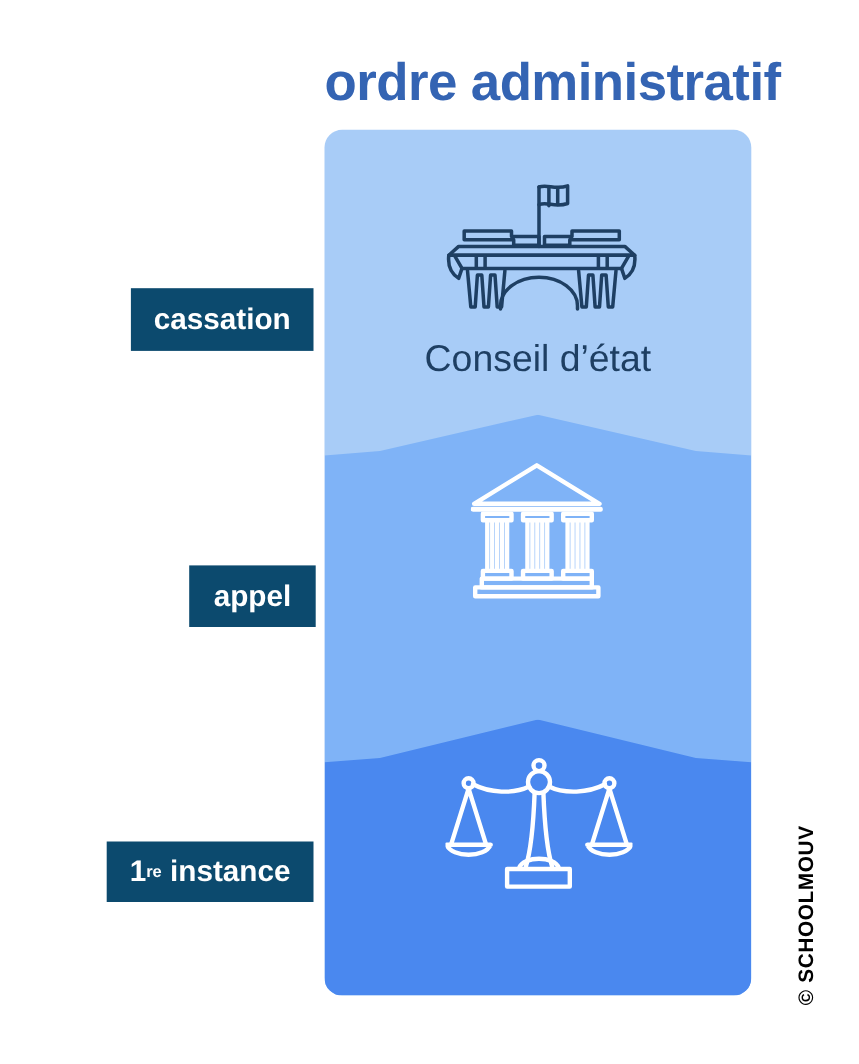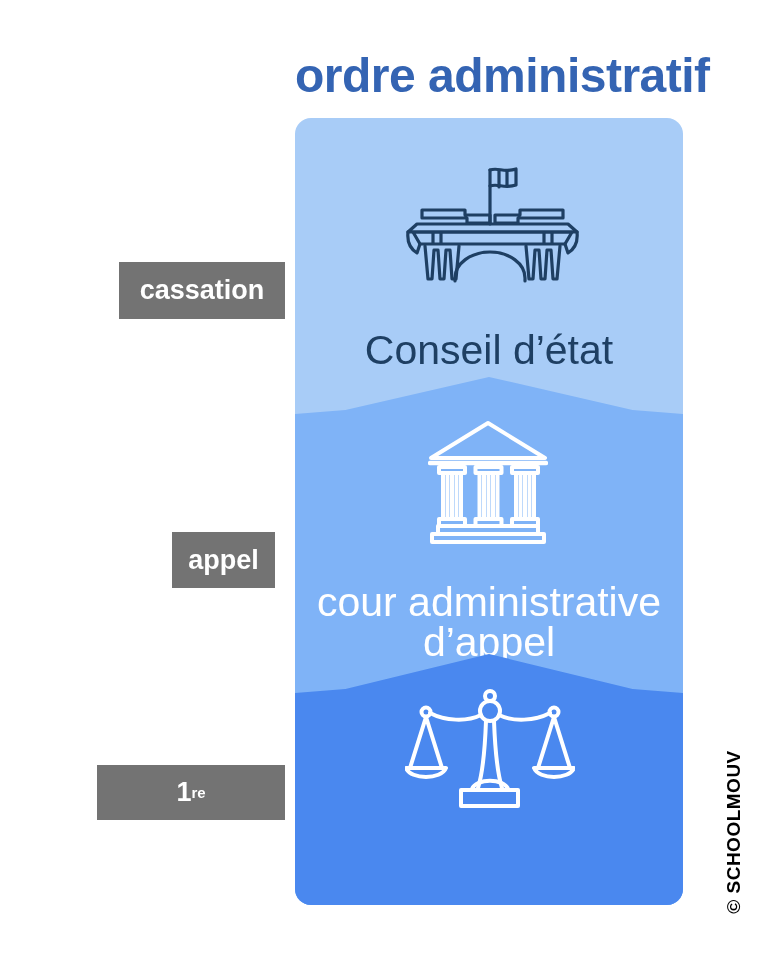--- a/index.html
+++ b/index.html
@@ -29,33 +29,33 @@
     clip-path:polygon(0 39px,13% 35px,50% 0,87% 35px,100% 39px,100% 100%,0 100%);
   }
 
   .icon { position:absolute; }
   .icon-building { left:110px; top:48px; }
   .icon-temple   { left:133px; top:302px; }
   .icon-scales   { left:110px; top:570px; }
 
   .court-name {
     position:absolute; left:0; width:388px; text-align:center;
-    font-size:41px; font-weight:500; line-height:40px; white-space:nowrap;margin-top:24px;
+    font-size:34px; font-weight:500; line-height:40px; white-space:nowrap;
   }
   .court-cassation { top:188px; color:#1e3f63; }
   .court-appel     { top:440px; color:#ffffff; white-space:normal; }
   .court-instance  { top:700px; color:#ffffff; }
 
   .stage-label {
-    position:absolute; background:#737373; color:#ffffff;
+    position:absolute; background:#0c4a6e; color:#ffffff;
     display:flex; align-items:center; justify-content:center;
     font-size:27px; font-weight:700; white-space:pre;
   }
   .stage-cassation { left:119px; top:262px; width:166px; height:57px; }
-  .stage-appel     { left:172px; top:514px; width:103px; height:56px;margin-top:18px; }
+  .stage-appel     { left:172px; top:514px; width:115px; height:56px; }
   .stage-instance  { left:97px;  top:765px; width:188px; height:55px; }
   .stage-label sup { font-size:15px; font-weight:700; line-height:0; }
 
   .watermark {
     position:absolute; left:734px; top:832px;
     transform:translate(-50%,-50%) rotate(-90deg);
     font-size:19px; font-weight:700; color:#000000;
     letter-spacing:0.5px; white-space:nowrap;
   }
 
@@ -94,24 +94,20 @@
     <rect x="84" y="47" width="26" height="6"></rect>
     <path d="M15 53 V99 M19.5 53 V99 M24 53 V99 M28.5 53 V99 M33 53 V99"></path>
     <path d="M51.5 53 V99 M56 53 V99 M60.5 53 V99 M65 53 V99 M69.5 53 V99"></path>
     <path d="M88 53 V99 M92.5 53 V99 M97 53 V99 M101.5 53 V99 M106 53 V99"></path>
     <rect x="11" y="99" width="26" height="7"></rect>
     <rect x="47.5" y="99" width="26" height="7"></rect>
     <rect x="84" y="99" width="26" height="7"></rect>
     <rect x="10" y="106" width="100" height="8"></rect>
     <rect x="4" y="114" width="112" height="8"></rect>
   </svg>
-  <div class="court-name court-appel">
-    <span>cour administrative</span><br>
-    <span>d’appel</span>
-  </div>
 
   <div class="section section-instance"></div>
   <svg class="icon icon-scales" width="170" height="135" viewBox="0 0 170 135" fill="none" stroke="#ffffff" stroke-width="4" stroke-linecap="round" stroke-linejoin="round">
     <circle cx="85" cy="8" r="5"></circle>
     <circle cx="85" cy="23" r="10"></circle>
     <path d="M76 27 C62 34 40 33 25 25"></path>
     <path d="M94 27 C108 34 130 33 145 25"></path>
     <circle cx="21" cy="24" r="4.5"></circle>
     <circle cx="149" cy="24" r="4.5"></circle>
     <path d="M21 29 L5 80 M21 29 L37 80"></path>
@@ -126,16 +122,16 @@
 
 </div>
 
 <div class="stage-label stage-cassation">
   <span>cassation</span>
 </div>
 <div class="stage-label stage-appel">
   <span>appel</span>
 </div>
 <div class="stage-label stage-instance">
-  <span>1</span><sup>re</sup>
+  <span>1</span><sup>re</sup><span> instance</span>
 </div>
 
 <div class="watermark">© SCHOOLMOUV</div>
 
 </body></html>

